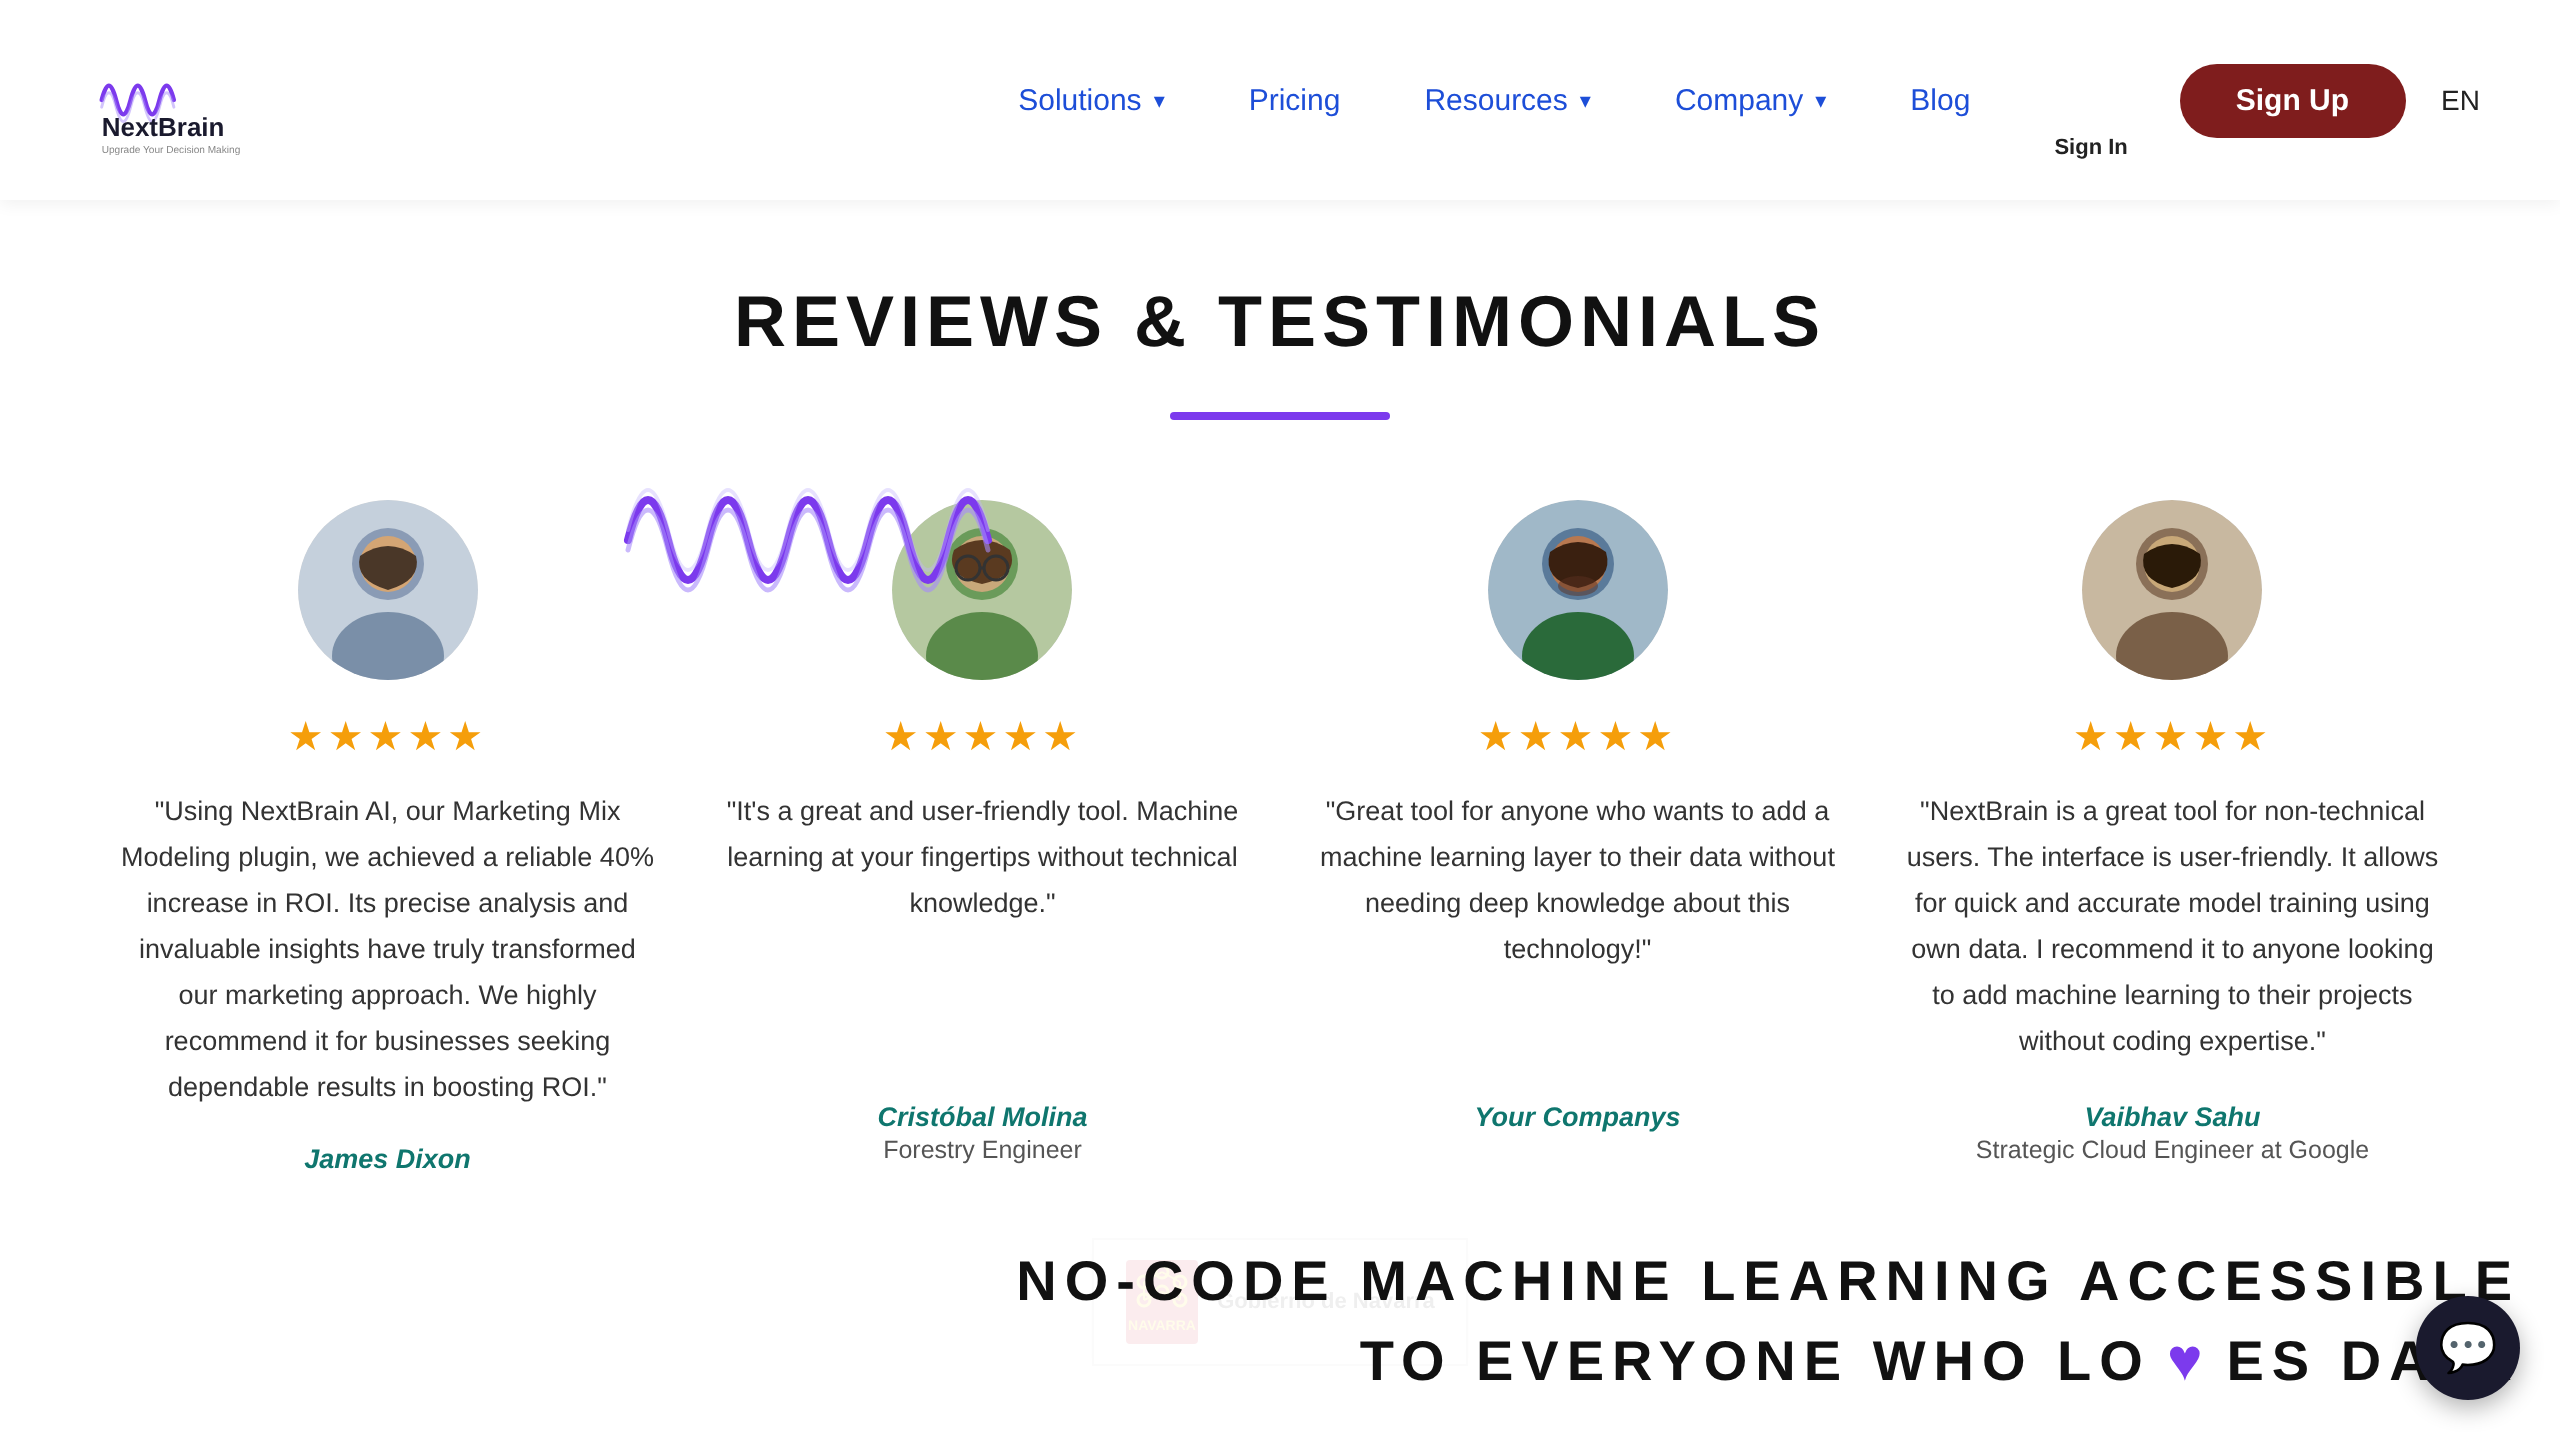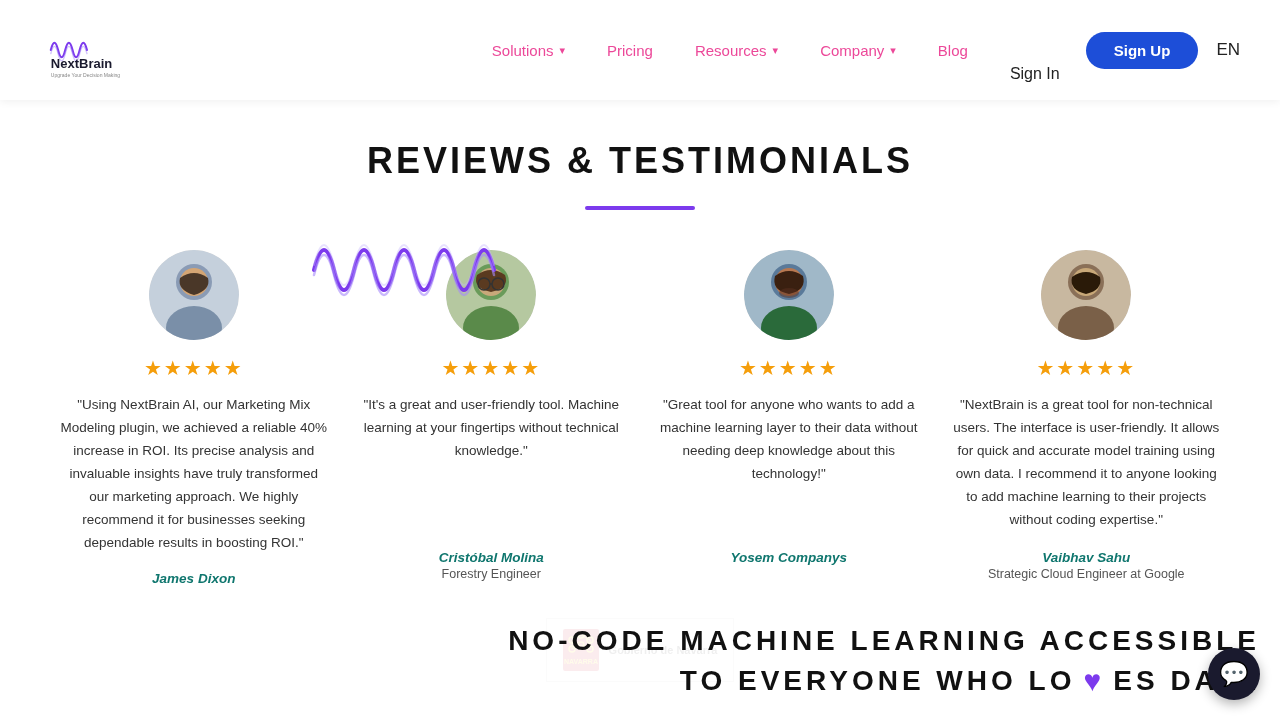--- a/index.html
+++ b/index.html
@@ -18,51 +18,51 @@
     .navbar-logo {
       display: flex; align-items: center;
     }
     .logo-svg { width: 130px; height: 70px; }
     .navbar-nav {
       display: flex; align-items: center; gap: 10px;
     }
     .nav-item {
       padding: 8px 16px;
       font-size: 15px;
-      color: #ec4899;
+      color: #1d4ed8;
       cursor: pointer;
       display: flex; align-items: center; gap: 4px;
       text-decoration: none;
       font-weight: 500;
     }
     .nav-dropdown::after {
       content: '▾';
       font-size: 11px;
       margin-left: 2px;
     }
     .nav-signin {
       padding: 8px 16px;
-      font-size: 16px;
+      font-size: 11px;
       color: #222;
       cursor: pointer;
-      font-weight: 400;
+      font-weight: 700;
       margin-top: 48px;
     }
     .nav-signup {
-      background: #1d4ed8;
+      background: #7f1d1d;
       color: #fff;
       border: none;
       padding: 10px 28px;
       border-radius: 24px;
       font-size: 15px;
       font-weight: 600;
       cursor: pointer;
     }
     .nav-lang {
-      font-size: 17px;
+      font-size: 14px;
       font-weight: 500;
       color: #222;
       cursor: pointer;
       margin-left: 8px;
     }
 
     
     .main-content {
       padding: 40px 20px 0;
       text-align: center;
@@ -270,21 +270,21 @@
           <circle cx="45" cy="32" r="18" fill="#5a7a9a"></circle>
           <ellipse cx="45" cy="78" rx="28" ry="22" fill="#2a6a3a"></ellipse>
           <circle cx="45" cy="32" r="14" fill="#b87850"></circle>
           <path d="M31,26 Q45,16 59,26 Q63,40 45,44 Q27,40 31,26" fill="#3a2010"></path>
 
           <ellipse cx="45" cy="43" rx="10" ry="5" fill="#5a3020" opacity="0.5"></ellipse>
         </svg>
       </div>
       <div class="stars">★★★★★</div>
       <p class="testimonial-text">"Great tool for anyone who wants to add a machine learning layer to their data without needing deep knowledge about this technology!"</p>
-      <div class="reviewer-name">Yosem Companys</div>
+      <div class="reviewer-name">Your Companys</div>
       <div class="reviewer-title"></div>
     </div>
 
     <div class="testimonial-card">
       <div class="avatar-wrapper">
         <svg width="90" height="90" viewBox="0 0 90 90" xmlns="http://www.w3.org/2000/svg">
           <circle cx="45" cy="45" r="45" fill="#c8b8a0"></circle>
           <circle cx="45" cy="32" r="18" fill="#8a7058"></circle>
           <ellipse cx="45" cy="78" rx="28" ry="22" fill="#7a6048"></ellipse>
           <circle cx="45" cy="32" r="14" fill="#c8a878"></circle>

